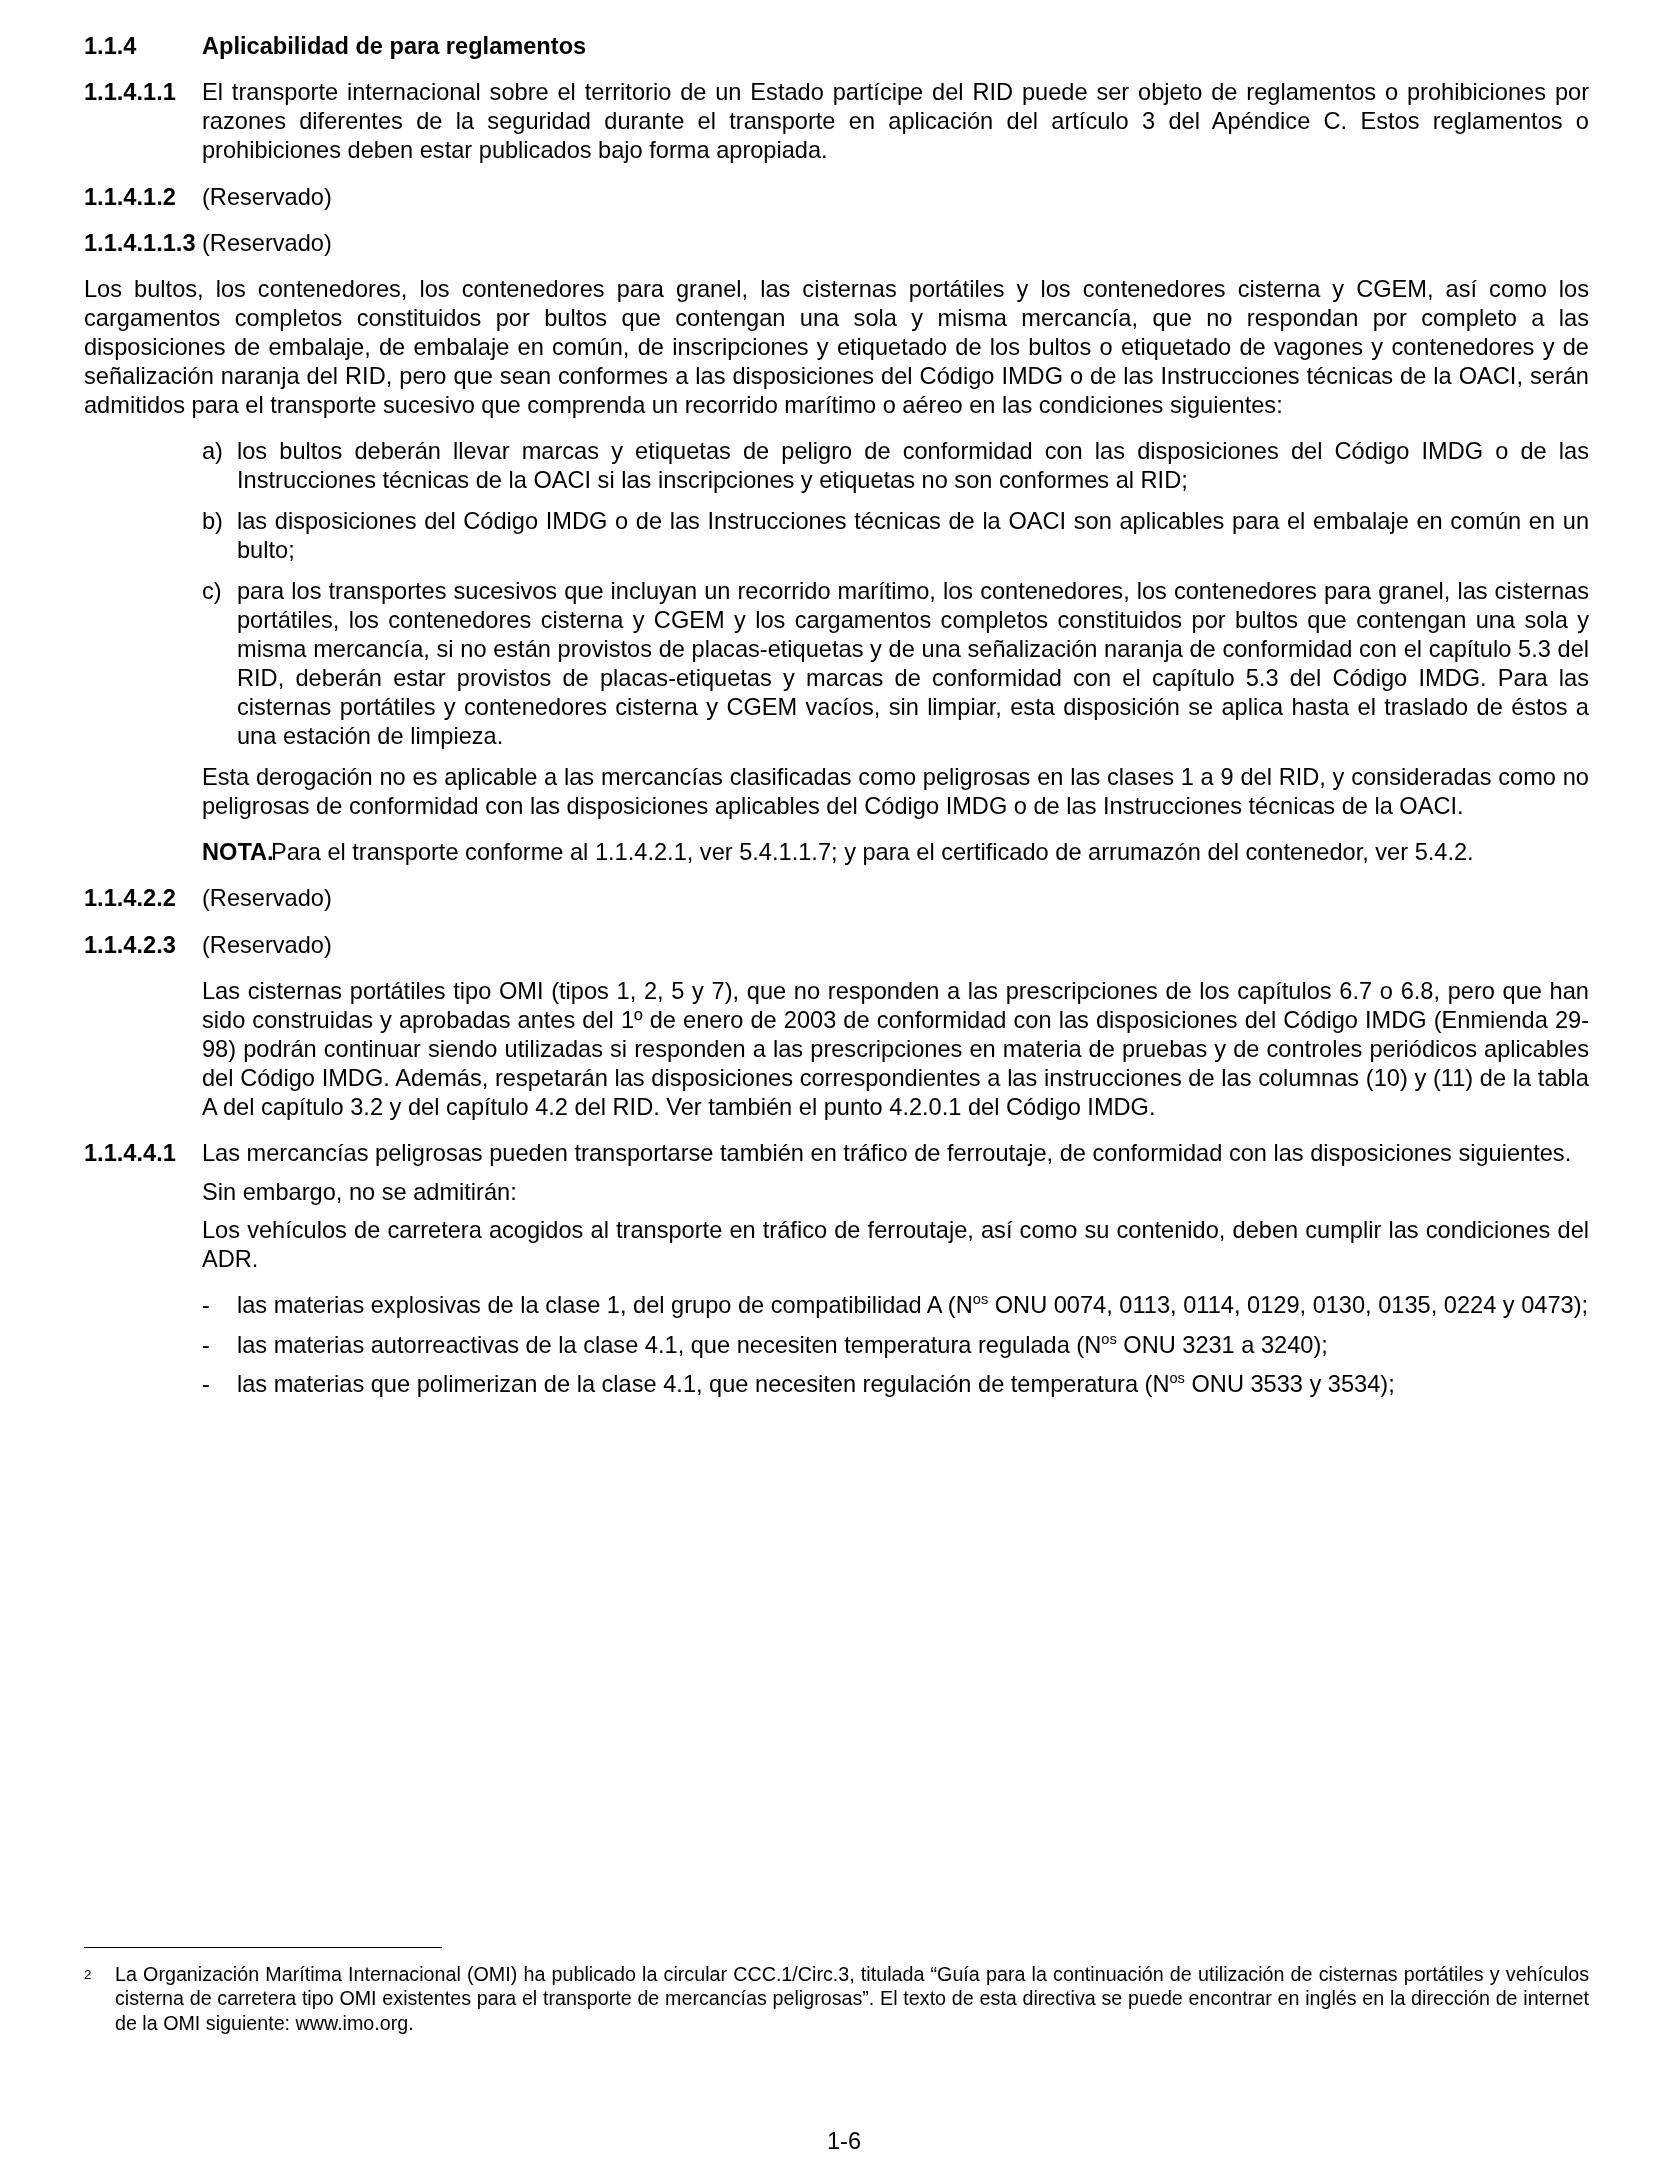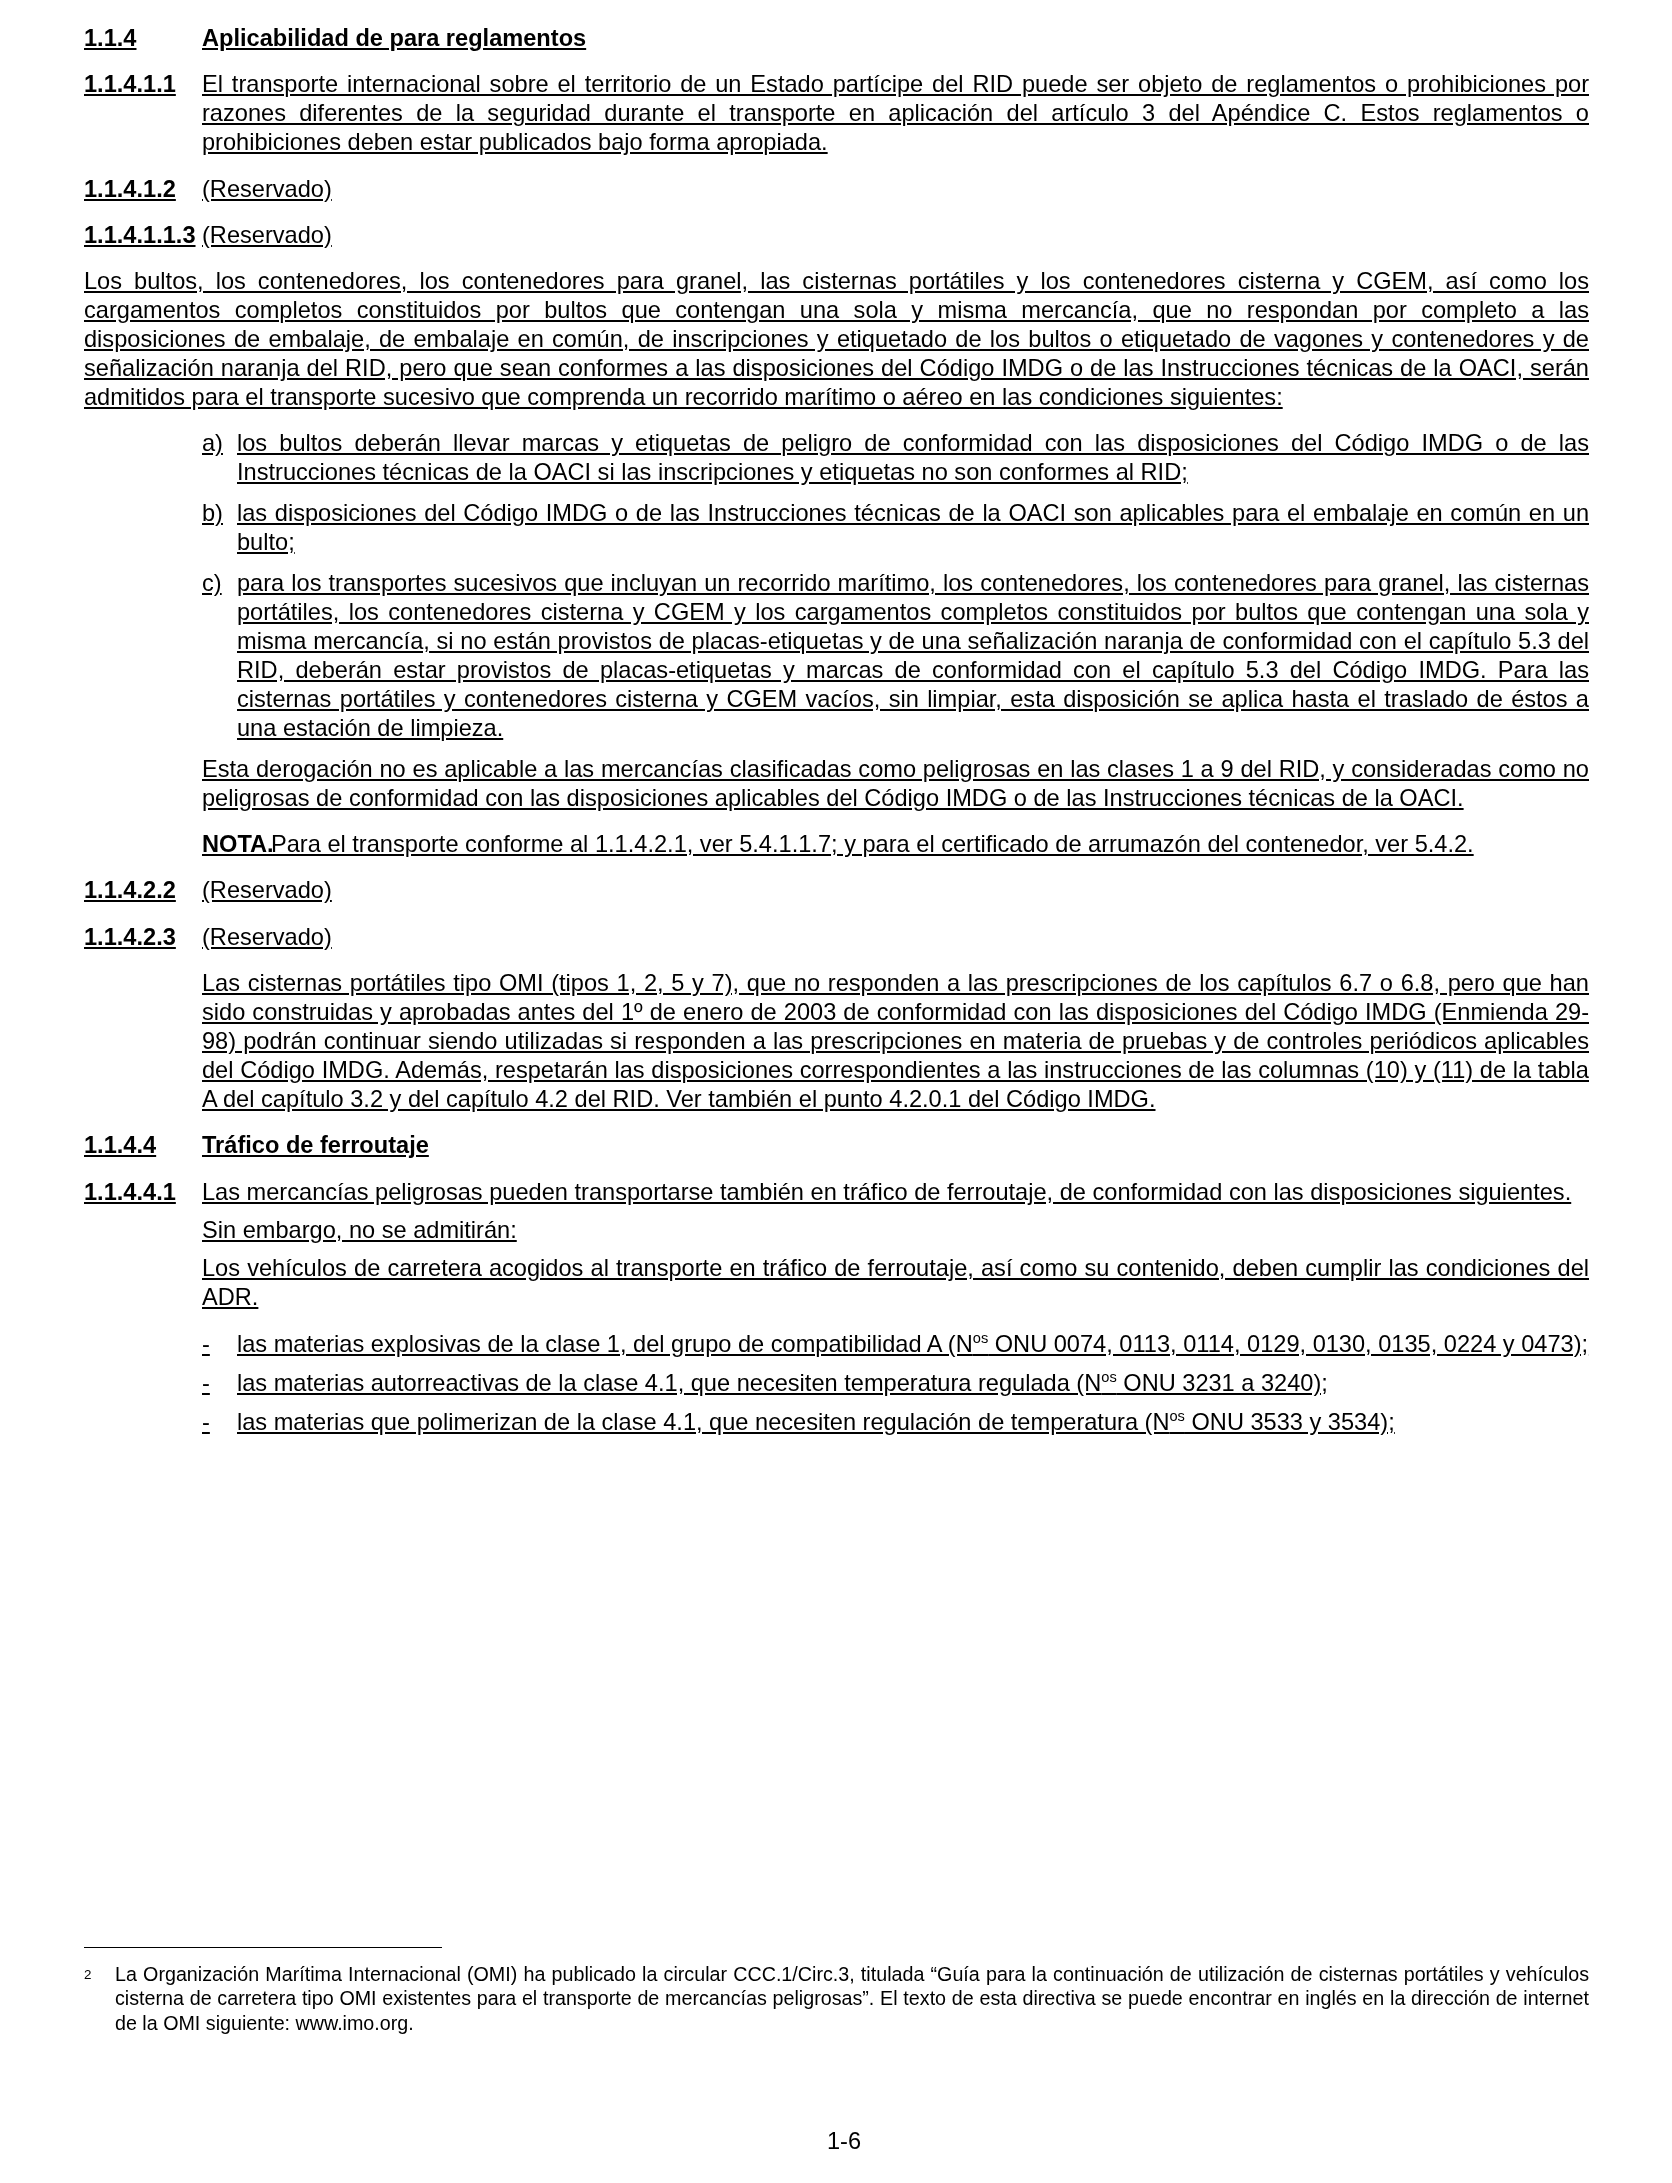--- a/index.html
+++ b/index.html
@@ -9,22 +9,21 @@
     height: 2183px;
     position: relative;
     font-family: "Liberation Sans", sans-serif;
     color: #000000;
     overflow: hidden;
   }
   .doc {
     position: absolute;
     left: 84px;
     right: 83px;
-    top: 24px;
-    text-decoration: underline;
+    top: 32px;
   }
   .sec {
     display: flex;
     font-size: 23.6px;
     line-height: 29px;
     margin-bottom: 17.3px;
   }
   .sec.alpha { margin-bottom: 11.8px; }
   .sec.dash  { margin-bottom: 10.2px; }
   .sec.lead  { margin-top: -7.9px; margin-bottom: 9.4px; }
@@ -137,24 +136,20 @@
       <div class="content">(Reservado)</div>
     </div>
     <div class="sec para">
       <div class="num">1.1.4.2.3</div>
       <div class="content">(Reservado)</div>
     </div>
     <div class="sec para">
       <div class="num"></div>
       <div class="content">Las cisternas portátiles tipo OMI (tipos 1, 2, 5 y 7), que no responden a las prescripciones de los capítulos 6.7 o 6.8, pero que han sido construidas y aprobadas antes del 1º de enero de 2003 de conformidad con las disposiciones del Código IMDG (Enmienda 29-98) podrán continuar siendo utilizadas si responden a las prescripciones en materia de pruebas y de controles periódicos aplicables del Código IMDG. Además, respetarán las disposiciones correspondientes a las instrucciones de las columnas (10) y (11) de la tabla A del capítulo 3.2 y del capítulo 4.2 del RID. Ver también el punto 4.2.0.1 del Código IMDG.</div>
     </div>
-    <div class="sec heading">
-      <div class="num">1.1.4.4</div>
-      <div class="content">Tráfico de ferroutaje</div>
-    </div>
     <div class="sec para">
       <div class="num">1.1.4.4.1</div>
       <div class="content">Las mercancías peligrosas pueden transportarse también en tráfico de ferroutaje, de conformidad con las disposiciones siguientes.</div>
     </div>
     <div class="sec lead">
       <div class="num"></div>
       <div class="content">Sin embargo, no se admitirán:</div>
     </div>
     <div class="sec para">
       <div class="num"></div>

